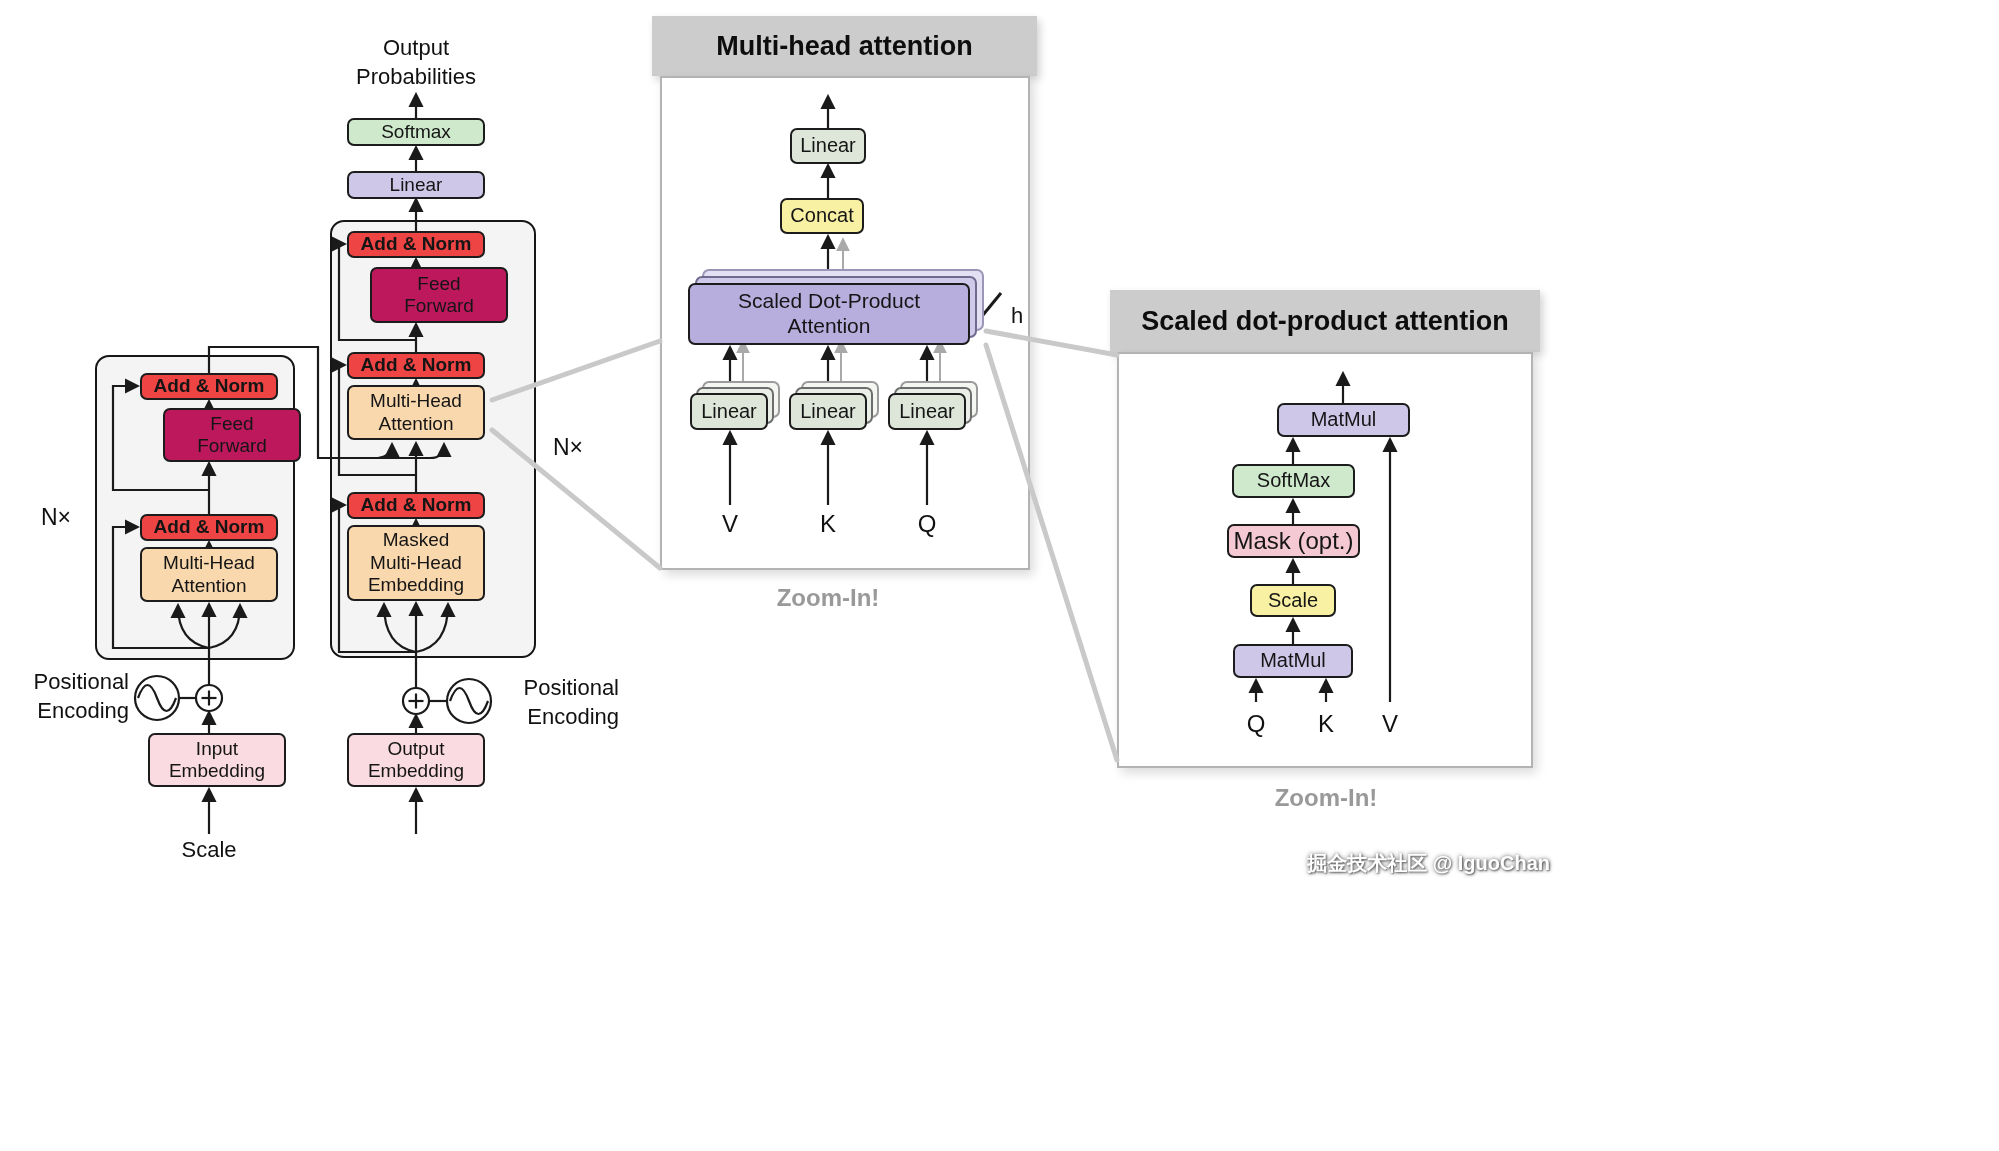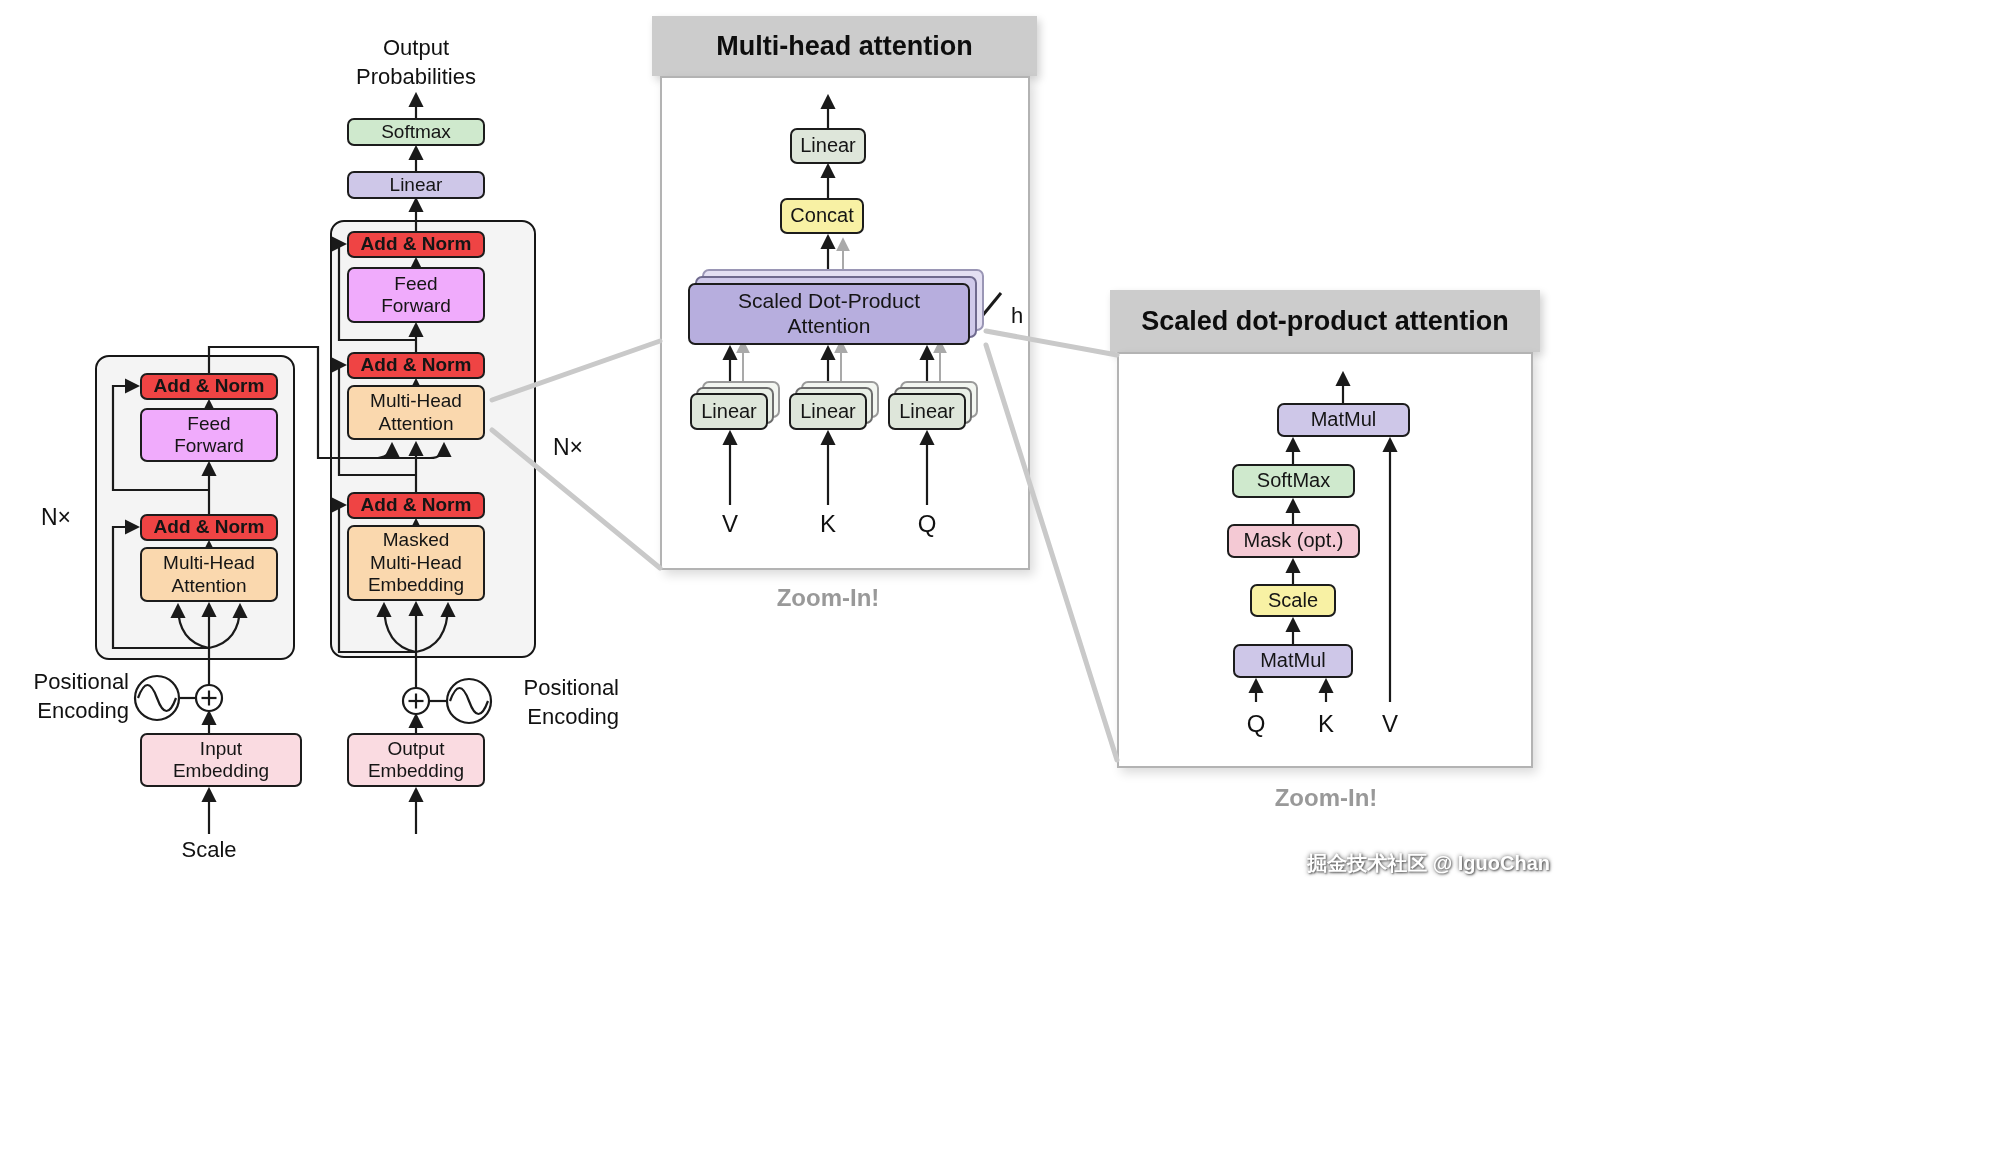--- a/index.html
+++ b/index.html
@@ -15,21 +15,21 @@
   .echo-sdpa-2 { background: #e4e0f3; border: 2px solid #9a96b5; }
   .echo-sdpa-1 { background: #cfc9ea; border: 2px solid #6f6a8e; }
   .echo-lin-2  { background: #f3f6f1; border: 2px solid #9a9a9a; }
   .echo-lin-1  { background: #e9efe6; border: 2px solid #6d6d6d; }
 
   .box { position: absolute; display: flex; align-items: center; justify-content: center;
          text-align: center; white-space: pre-line; border: 2px solid #1c1c1c; border-radius: 7px;
          font-size: 19px; line-height: 1.18; color: #151515; z-index: 4; }
   .c-yellow  { background: #ef4444; font-weight: bold; }
   .c-yellow2 { background: #f8f1a4; }
-  .c-blue    { background: #f0abfc; }
+  .c-blue    { background: #be185d; margin-left: 23px; }
   .c-orange  { background: #fad8ae; }
   .c-pink    { background: #fadbe1; }
   .c-pink2   { background: #f4c9d4; }
   .c-green   { background: #cfe9cd; }
   .c-purple  { background: #cec7e8; }
   .c-purple-strong { background: #b7aede; font-size: 21px; }
   .c-lingray { background: #dee6da; }
 
   .lbl { position: absolute; white-space: pre-line; font-size: 22px; line-height: 1.3;
          color: #111; text-align: center; z-index: 5; }
@@ -195,21 +195,21 @@
 Attention</div>
 
   <div class="lbl" style="left:34px;top:503px;width:44px;height:30px;font-size:23px">N×</div>
   <div class="lbl" style="left:546px;top:433px;width:44px;height:30px;font-size:23px">N×</div>
 
   <div class="lbl lbl-left" style="left:15px;top:668px;width:114px;height:58px">Positional
 Encoding</div>
   <div class="lbl lbl-left" style="left:505px;top:674px;width:114px;height:58px">Positional
 Encoding</div>
 
-  <div class="box c-pink" style="left:140px;top:733px;width:162px;height:54px">Input
+  <div class="box c-pink" style="left:148px;top:733px;width:138px;height:54px">Input
 Embedding</div>
   <div class="box c-pink" style="left:347px;top:733px;width:138px;height:54px">Output
 Embedding</div>
   <div class="lbl" style="left:140px;top:836px;width:138px;height:30px">Scale</div>
 
   <div class="box c-lingray" style="left:790px;top:128px;width:76px;height:36px;font-size:20px">Linear</div>
   <div class="box c-yellow2" style="left:780px;top:198px;width:84px;height:36px;font-size:20px">Concat</div>
 
   <div class="echo echo-sdpa-2" style="left:702px;top:269px;width:282px;height:62px"></div>
   <div class="echo echo-sdpa-1" style="left:695px;top:276px;width:282px;height:62px"></div>
@@ -230,21 +230,21 @@
   <div class="box c-lingray" style="left:888px;top:393px;width:78px;height:37px;font-size:20px">Linear</div>
 
   <div class="lbl vkq" style="left:718px;top:508px;width:24px;height:30px">V</div>
   <div class="lbl vkq" style="left:816px;top:508px;width:24px;height:30px">K</div>
   <div class="lbl vkq" style="left:915px;top:508px;width:24px;height:30px">Q</div>
 
   <div class="zoom" style="left:768px;top:584px;width:120px;height:30px">Zoom-In!</div>
 
   <div class="box c-purple" style="left:1277px;top:403px;width:133px;height:34px;font-size:20px">MatMul</div>
   <div class="box c-green" style="left:1232px;top:464px;width:123px;height:34px;font-size:20px">SoftMax</div>
-  <div class="box c-pink2" style="left:1227px;top:524px;width:133px;height:34px;font-size:20px">Mask (opt.)</div>
+  <div class="box c-pink2" style="left:1227px;top:524px;width:133px;height:34px;font-size:24px">Mask (opt.)</div>
   <div class="box c-yellow2" style="left:1250px;top:584px;width:86px;height:33px;font-size:20px">Scale</div>
   <div class="box c-purple" style="left:1233px;top:644px;width:120px;height:34px;font-size:20px">MatMul</div>
 
   <div class="lbl vkq" style="left:1244px;top:708px;width:24px;height:30px">Q</div>
   <div class="lbl vkq" style="left:1314px;top:708px;width:24px;height:30px">K</div>
   <div class="lbl vkq" style="left:1378px;top:708px;width:24px;height:30px">V</div>
 
   <div class="zoom" style="left:1266px;top:784px;width:120px;height:30px">Zoom-In!</div>
 
   <div class="watermark" style="left:1295px;top:850px;width:255px;height:32px">掘金技术社区 @ IguoChan</div>

